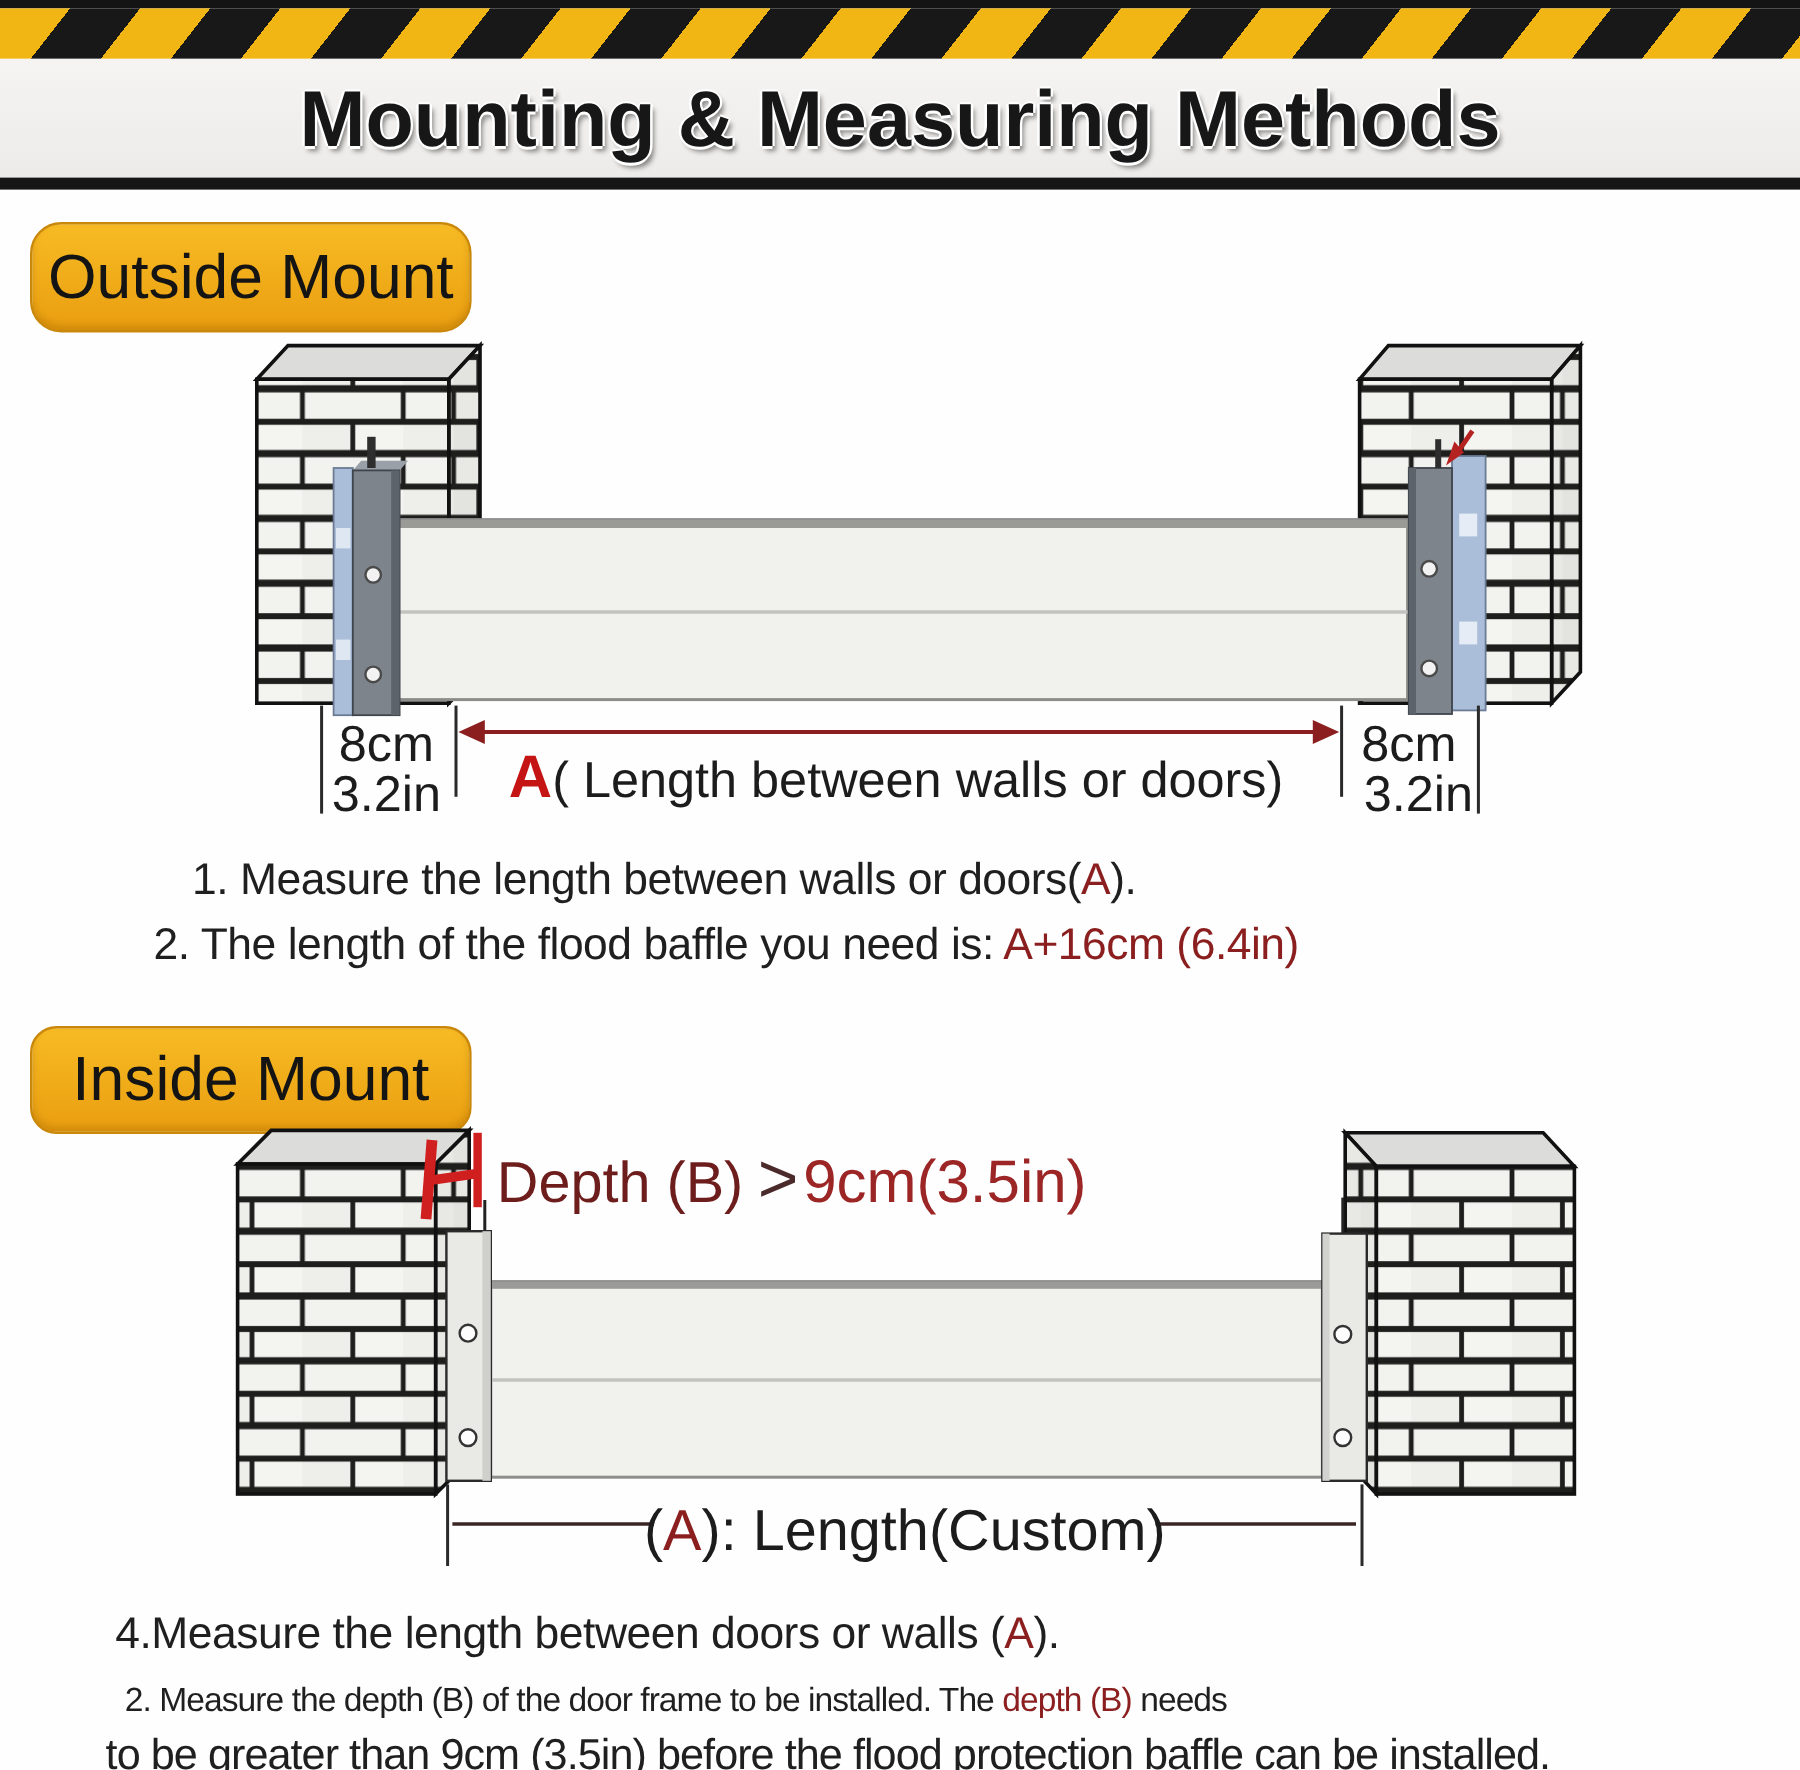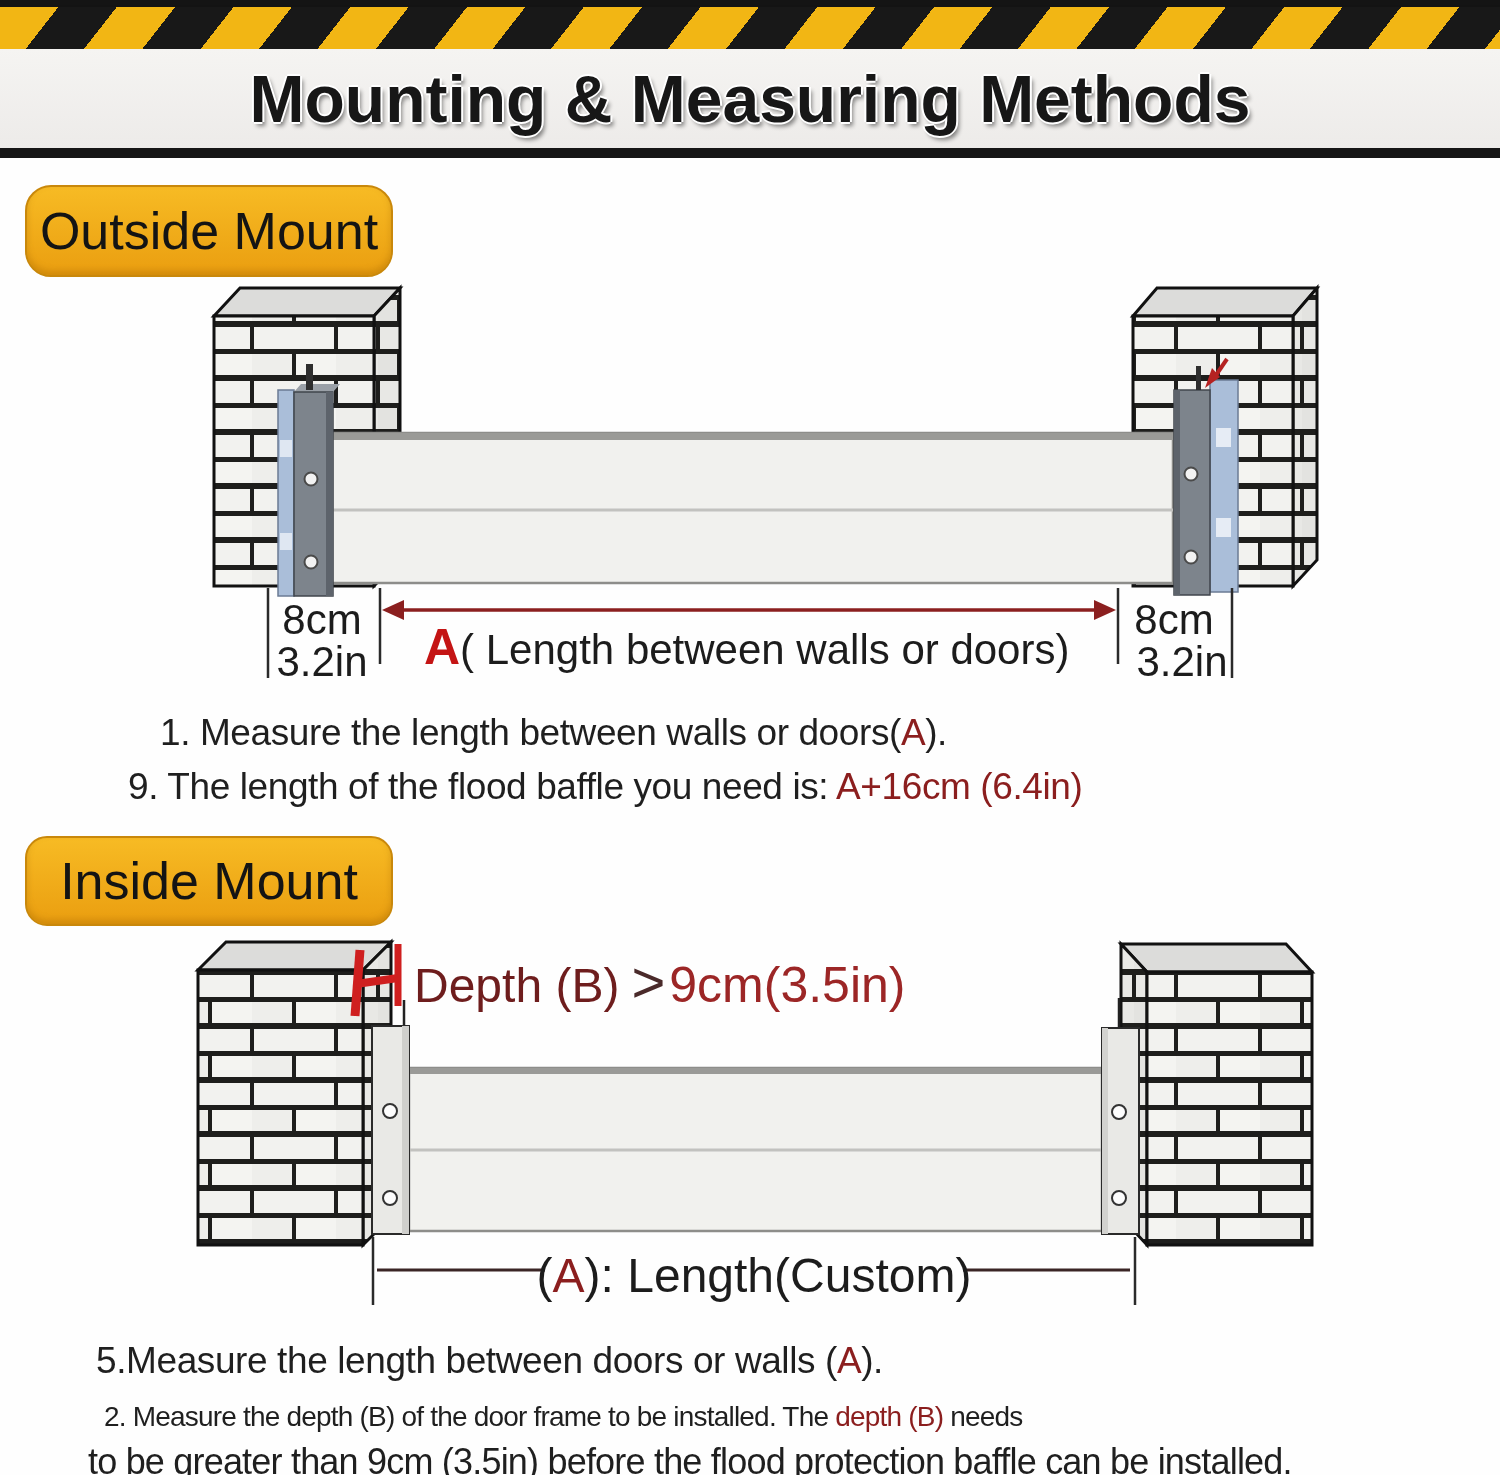--- a/index.html
+++ b/index.html
@@ -26,21 +26,21 @@
   .header-rule{position:absolute;top:148px;left:0;width:100%;height:10px;background:#161616;}
   
   .badge{
     position:absolute;left:25px;width:368px;height:92px;border-radius:26px;
     background:linear-gradient(180deg,#f7bb24,#ea9e10);
     border:2px solid #c9880b;box-sizing:border-box;
     display:flex;align-items:center;justify-content:center;
     font-size:52px;color:#141414;box-shadow:inset 0 -4px 6px rgba(160,100,0,.35);
   }
   .badge-outside{top:185px;}
-  .badge-inside{top:836px;height:90px;border-radius:22px;}
+  .badge-inside{top:855px;height:90px;border-radius:22px;}
   
   .diagram{position:absolute;}
   .diagram text{font-family:"Liberation Sans",sans-serif;}
   .d1{left:170px;top:280px;width:1170px;height:405px;}
   .d2{left:150px;top:935px;width:1210px;height:395px;}
   
   .step-line{position:absolute;white-space:nowrap;font-size:37px;letter-spacing:-0.4px;color:#1f1f1f;}
   .sl-o1{left:128px;top:712px;margin-left:32px;}
   .sl-o2{left:128px;top:766px;}
   .sl-i1{left:96px;top:1340px;}
@@ -139,21 +139,21 @@
     <text x="322" y="676" text-anchor="middle" font-size="42" fill="#1c1c1c">3.2in</text>
     <text x="1174" y="634" text-anchor="middle" font-size="42" fill="#1c1c1c">8cm</text>
     <text x="1182" y="676" text-anchor="middle" font-size="42" fill="#1c1c1c">3.2in</text>
     <text x="424" y="664"><tspan font-size="50" font-weight="bold" fill="#c41414">A</tspan><tspan font-size="42" fill="#1c1c1c">( Length between walls or doors)</tspan></text>
   </svg>
 
   <div class="step-line sl-o1">
     <span>1. Measure the length between walls or doors(</span><span class="maroon">A</span><span>).</span>
   </div>
   <div class="step-line sl-o2">
-    <span>9. The length of the flood baffle you need is: </span><span class="maroon">A+16cm (6.4in)</span>
+    <span>2. The length of the flood baffle you need is: </span><span class="maroon">A+16cm (6.4in)</span>
   </div>
 
   <div class="badge badge-inside">
     <span>Inside Mount</span>
   </div>
 
   <svg class="diagram d2" viewBox="150 935 1210 395">
     <defs>
       <pattern id="bkB" width="84" height="54" patternUnits="userSpaceOnUse">
         <rect width="84" height="54" fill="#1e1e1c"></rect>
@@ -214,21 +214,21 @@
     <g stroke="#2a2a2a" stroke-width="2.5">
       <line x1="373" y1="1237" x2="373" y2="1305"></line>
       <line x1="377" y1="1270" x2="545" y2="1270" stroke="#3a2525" stroke-width="3"></line>
       <line x1="963" y1="1270" x2="1130" y2="1270" stroke="#3a2525" stroke-width="3"></line>
       <line x1="1135" y1="1237" x2="1135" y2="1305"></line>
     </g>
     <text x="754" y="1292" text-anchor="middle" font-size="48"><tspan fill="#1c1c1c">(</tspan><tspan fill="#8b1e1e">A</tspan><tspan fill="#1c1c1c">): Length(Custom)</tspan></text>
   </svg>
 
   <div class="step-line sl-i1">
-    <span>5.Measure the length between doors or walls (</span><span class="maroon">A</span><span>).</span>
+    <span>4.Measure the length between doors or walls (</span><span class="maroon">A</span><span>).</span>
   </div>
   <div class="step-line sl-i2">
     <span>2. Measure the depth (B) of the door frame to be installed. The </span><span class="maroon">depth (B)</span><span> needs</span>
   </div>
   <div class="step-line sl-i3">
     <span>to be greater than 9cm (3.5in) before the flood protection baffle can be installed.</span>
   </div>
 
 </div>
 

